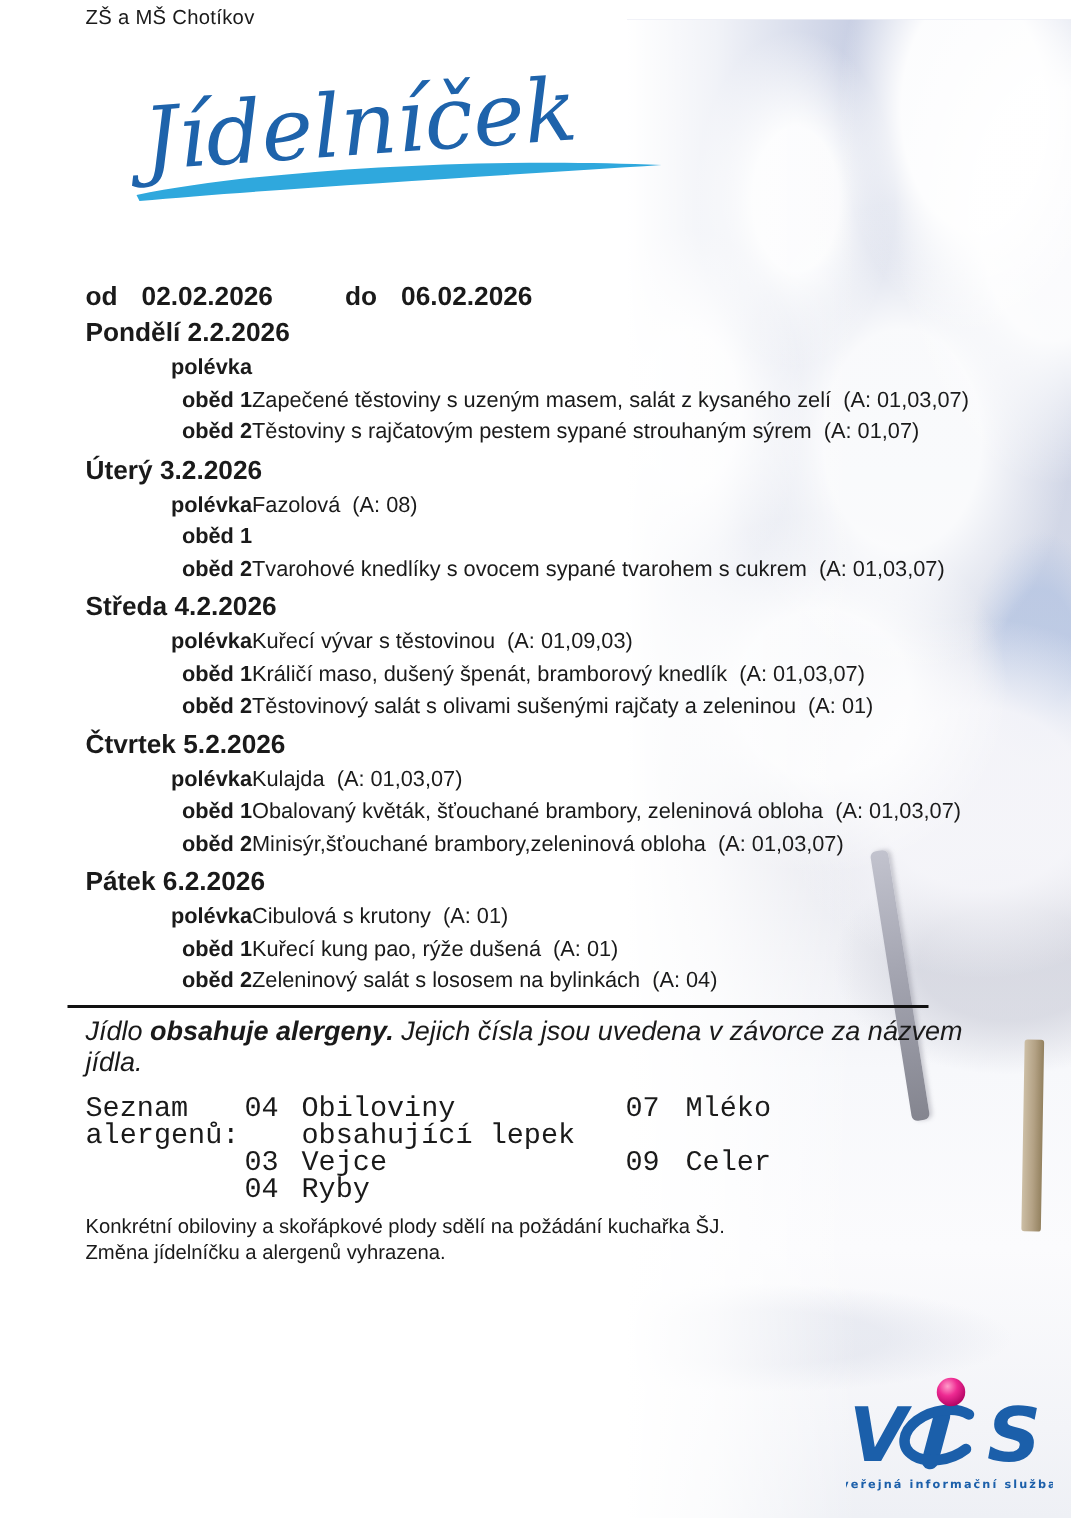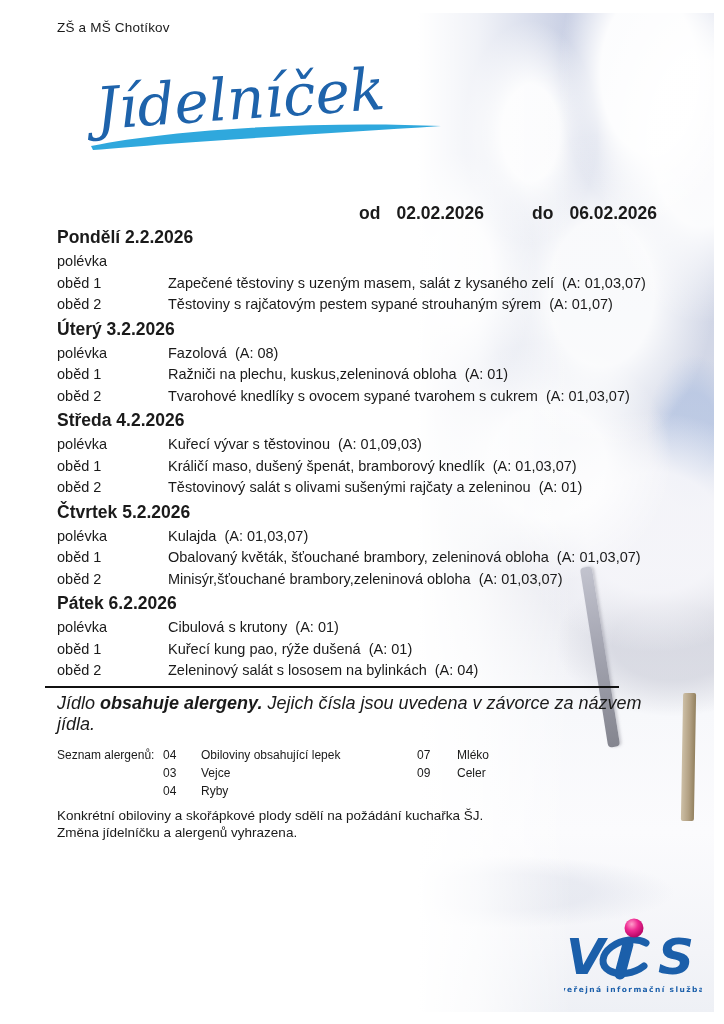--- a/index.html
+++ b/index.html
@@ -25,40 +25,40 @@
       transform:rotate(-9deg);border-radius:4px;
       background:linear-gradient(to bottom,#c2c3ce 0%,#a4a5b1 45%,#84858f 100%);
       box-shadow:2px 0 3px rgba(120,120,135,.35);}
   .photo-post{position:absolute;left:264px;top:680px;width:13px;height:128px;
       transform:rotate(1deg);border-radius:2px;
       background:linear-gradient(to right,#cdbfa6 0%,#b3a184 55%,#93815f 100%);}
   .photo-fade{position:absolute;left:0;top:0;width:100%;height:100%;
       background:linear-gradient(to right,#ffffff 0%,rgba(255,255,255,.75) 20%,rgba(255,255,255,0) 52%);}
 
   
-  .content{position:absolute;left:57px;top:20px;width:600px;z-index:3;}
+  .content{position:absolute;left:57px;top:4px;width:600px;z-index:3;}
   .school{font-size:13.5px;letter-spacing:.2px;}
   .logo-wrap{margin:14px 0 0 28px;width:372px;height:112px;}
-  .daterange{margin-top:42px;font-size:17.5px;font-weight:bold;text-align:right;}
+  .daterange{margin-top:42px;font-size:17.5px;font-weight:bold;}
   .daterange .lbl{margin-right:16px;}
   .daterange .d1{margin-right:48px;}
 
   .day{margin-top:3px;}
   .day:first-of-type{margin-top:14px;}
   .day-name{margin:0 0 3px 0;font-size:17.5px;font-weight:bold;}
   .menu-row{display:grid;grid-template-columns:111px 1fr;line-height:21.5px;font-size:14.5px;}
-  .menu-row .row-label{font-weight:normal;}
+  .menu-row .row-label{font-weight:bold;text-align:right;}
   .menu-row .row-text{white-space:pre-wrap;}
 
   .sep-line{margin:4px 0 0 -12px;width:574px;border-top:2px solid #111;}
   .notice{margin-top:5px;font-size:18px;font-style:italic;}
   .notice b{font-weight:bold;}
 
-  .allergens{margin-top:11px;display:grid;font-size:12px;line-height:18px;
-      grid-template-columns:106px 38px 216px 40px 1fr;}
+  .allergens{margin-top:11px;display:grid;font-size:19px;line-height:18px;
+      grid-template-columns:106px 38px 216px 40px 1fr;font-family:Liberation Mono, monospace;}
   .footer-notes{margin-top:7px;font-size:13.5px;line-height:17.5px;}
 
   
   .vis{position:absolute;right:22px;bottom:26px;width:138px;height:82px;z-index:4;}
 </style>
 </head>
 <body>
 
 <div class="page">
 
@@ -99,21 +99,20 @@
     </div>
 
     <div class="day">
       <div class="day-name">Úterý 3.2.2026</div>
       <div class="menu-row">
         <span class="row-label">polévka</span>
         <span class="row-text">Fazolová  (A: 08)</span>
       </div>
       <div class="menu-row">
         <span class="row-label">oběd 1</span>
-        <span class="row-text">Ražniči na plechu, kuskus,zeleninová obloha  (A: 01)</span>
       </div>
       <div class="menu-row">
         <span class="row-label">oběd 2</span>
         <span class="row-text">Tvarohové knedlíky s ovocem sypané tvarohem s cukrem  (A: 01,03,07)</span>
       </div>
     </div>
 
     <div class="day">
       <div class="day-name">Středa 4.2.2026</div>
       <div class="menu-row">

